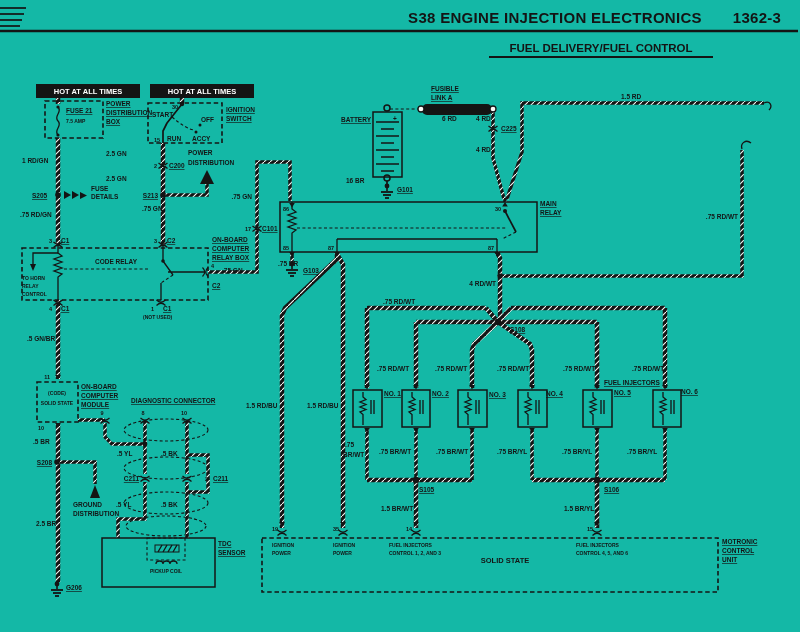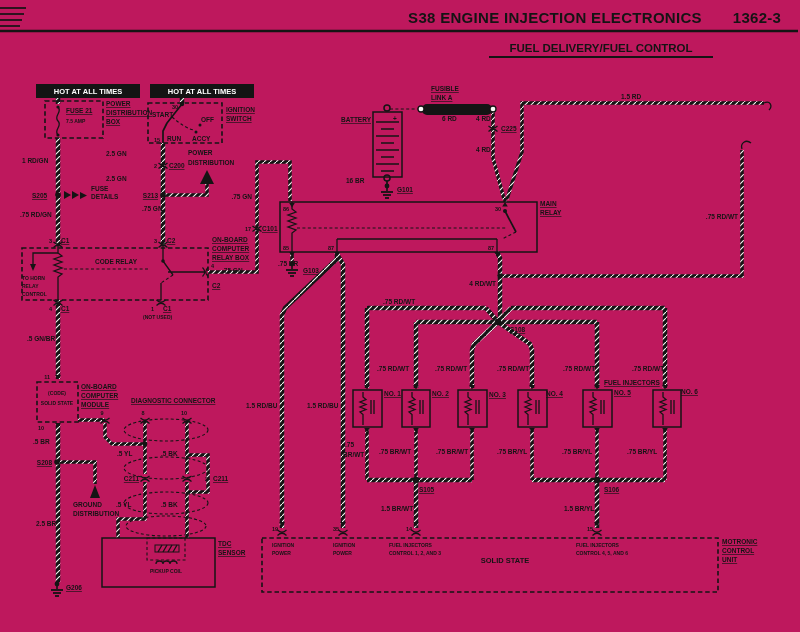--- a/index.html
+++ b/index.html
@@ -1,16 +1,16 @@
 <!DOCTYPE html>
 <html><head>
 <meta charset="utf-8">
 <style>
   html,body{margin:0;padding:0;background:#e8e8e4;}
-  #page{position:relative;width:800px;height:632px;background:#be185d;overflow:hidden;}
+  #page{position:relative;width:800px;height:632px;background:#14b8a6;overflow:hidden;}
   svg{position:absolute;left:0;top:0;}
   text{font-family:"Liberation Sans","DejaVu Sans",sans-serif;fill:#141414;}
   .t{font-size:6.5px;font-weight:bold;}
   .t5{font-size:5.5px;font-weight:bold;}
   .t45{font-size:5px;font-weight:bold;}
   .hd{font-size:15px;font-weight:bold;letter-spacing:.3px;}
   .hd2{font-size:11.5px;font-weight:bold;}
   .bt{font-size:7.5px;font-weight:bold;fill:#fff;}
   .mid{text-anchor:middle;} .end{text-anchor:end;}
   .u{text-decoration:underline;}

